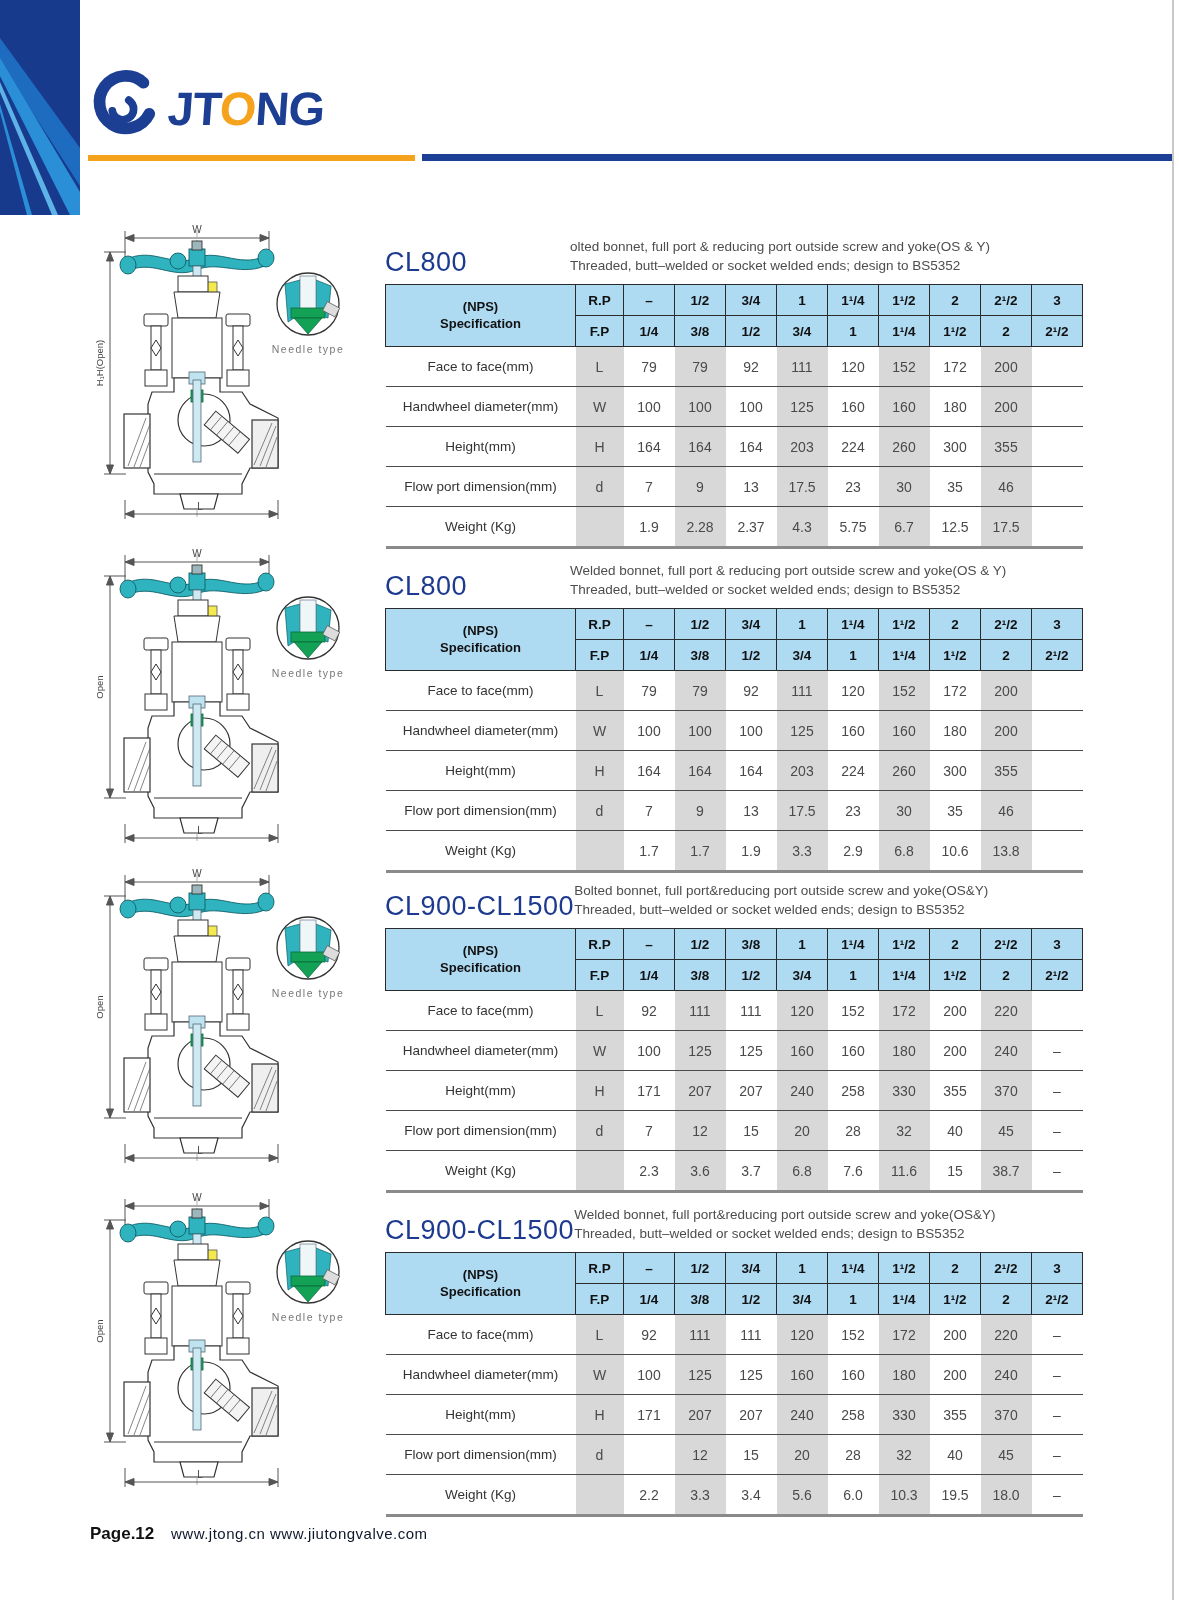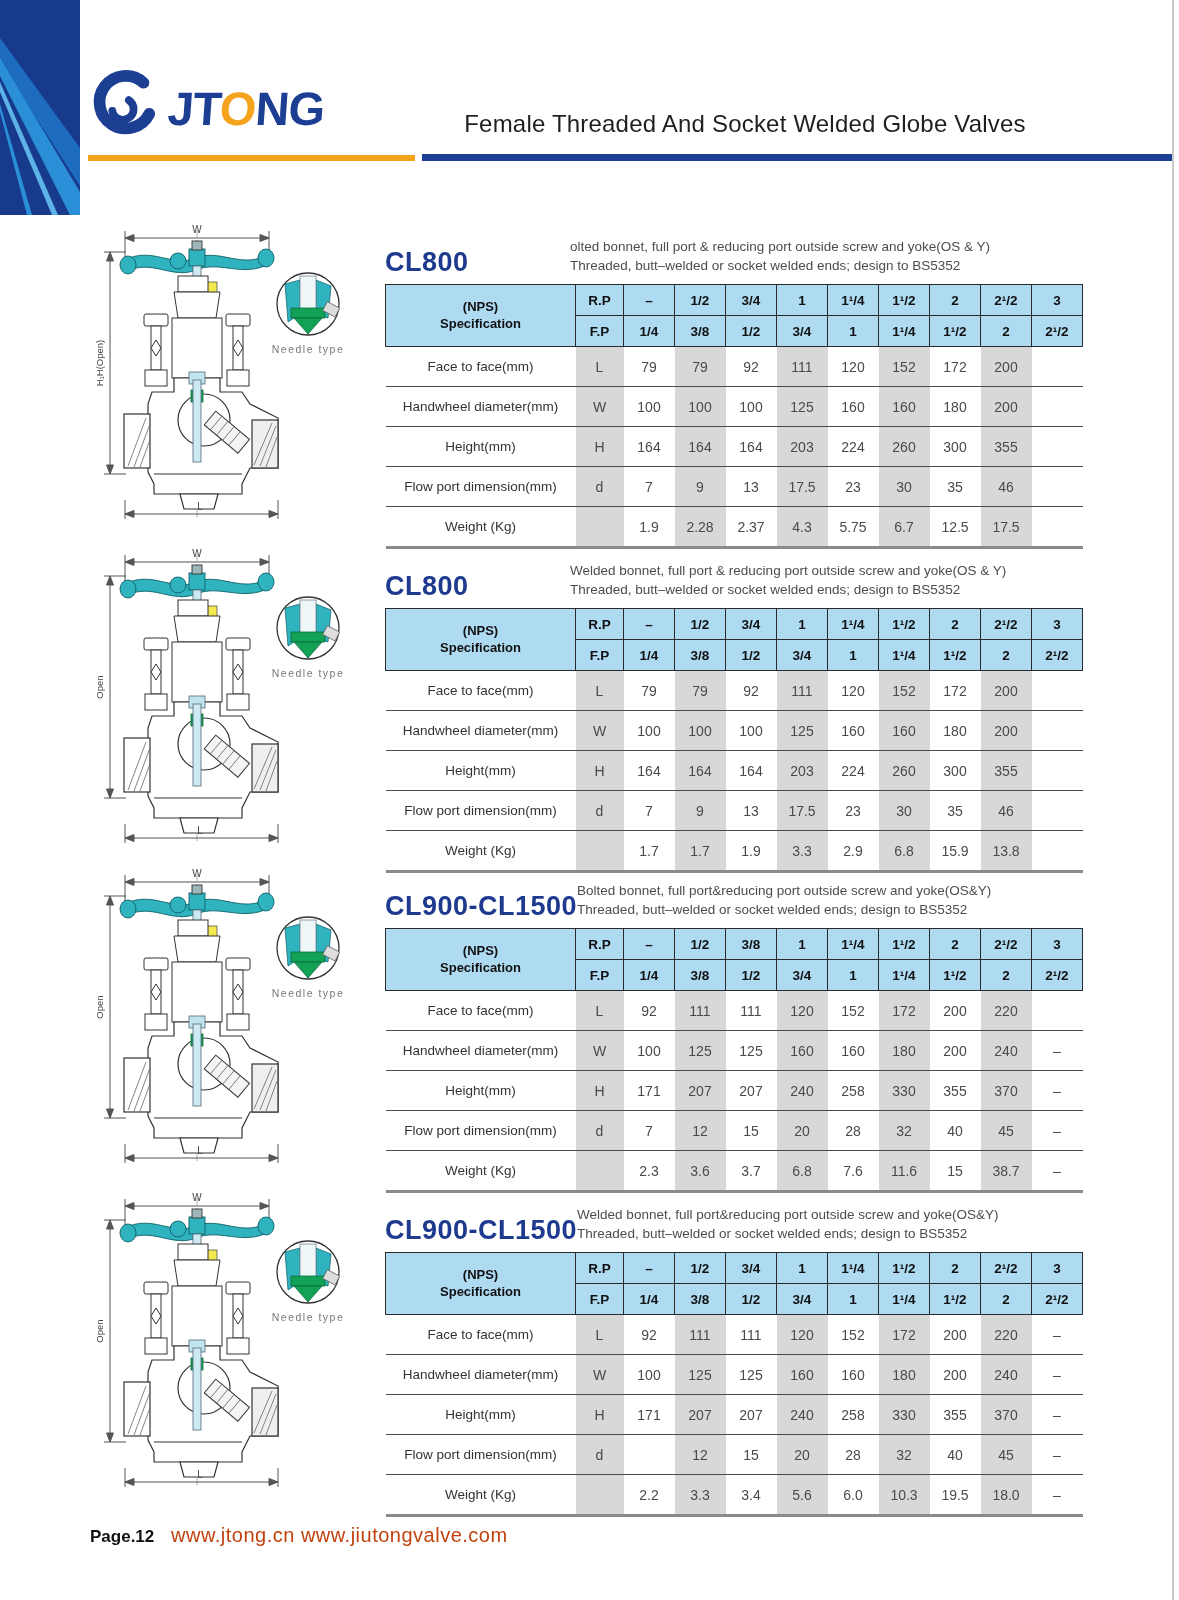--- a/index.html
+++ b/index.html
@@ -15,36 +15,36 @@
   .logo-text .o{color:#f5a21d;}
   .doc-title{position:absolute;left:420px;top:110px;width:650px;text-align:center;
              font-size:24px;color:#1f1f1f;letter-spacing:0.2px;}
   .rule-orange{position:absolute;left:88px;top:155px;width:327px;height:6px;background:#f5a21d;}
   .rule-navy{position:absolute;left:422px;top:154px;width:752px;height:7px;background:#1c4096;}
   
   .valve-section{position:absolute;left:0;width:1179px;height:316px;}
   .diagram-wrap{position:absolute;left:92px;top:0;}
   .tableblock{position:absolute;left:385px;top:6px;width:697px;}
   .titlerow{display:flex;align-items:flex-end;min-height:50px;margin-bottom:6px;}
-  .model{margin:0;font-size:27px;font-weight:700;color:#1d3a8f;letter-spacing:0.5px;white-space:nowrap;}
+  .model{margin:0;font-size:27px;font-weight:400;color:#1d3a8f;letter-spacing:0.5px;white-space:nowrap;}
   .desc{margin:0 0 2px auto;width:512px;font-size:13.5px;line-height:1.45;color:#4d4d4d;text-align:left;}
   
   table.spec{border-collapse:collapse;width:697px;table-layout:fixed;}
   table.spec th{background:#aedaf2;border:1.3px solid #2b2b2b;height:30px;
                 font-size:13.5px;font-weight:bold;color:#111;text-align:center;padding:0;}
   table.spec th.spec-head{font-size:13px;line-height:1.3;margin-left:10px;}
   table.spec tbody td{height:39px;text-align:center;font-size:14px;color:#4a4a4a;
                       border-top:1.5px solid #4a4a4a;padding:0;}
   table.spec tbody tr:last-child td{border-bottom:3px solid #8a8a8a;}
   table.spec tbody td.lbl{font-size:13.5px;color:#333;}
   table.spec tbody td.shade{background:#d8d8d8;}
   
   .footer{position:absolute;left:90px;top:1524px;font-size:17px;}
   .footer .pg{font-weight:bold;color:#111;}
-  .footer .urls{color:#c2410c;font-size:20px;margin-left:12px;letter-spacing:0.5px;}
+  .footer .urls{color:#0f172a;font-size:15px;margin-left:12px;letter-spacing:0.5px;}
   svg text{font-family:"Liberation Sans",sans-serif;}
 </style>
 </head>
 <body>
 
 <div class="page">
 
   <svg class="corner" width="80" height="215" viewBox="0 0 80 215">
     <rect x="0" y="0" width="80" height="215" fill="#173a8c"></rect>
     <path d="M0,38 L80,148 L80,186 L0,62 Z" fill="#1d6cc0"></path>
@@ -54,21 +54,20 @@
   </svg>
 
   <div class="logo">
     <svg width="72" height="80" viewBox="0 0 74 80">
       <path d="M57,14 A27,27 0 1 0 63,46" fill="none" stroke="#1c3f94" stroke-width="12" stroke-linecap="round"></path>
       <path d="M42,32 a11,11 0 1 1 -17,11" fill="none" stroke="#1c3f94" stroke-width="8" stroke-linecap="round"></path>
     </svg>
     <div class="logo-text"><span>J</span><span>T</span><span class="o">O</span><span>N</span><span>G</span></div>
   </div>
 
-  <div class="doc-title">Female Threaded And Socket Welded Globe Valves</div>
   <div class="rule-orange"></div>
   <div class="rule-navy"></div>
 
   <div id="sections">
   <section class="valve-section" style="top: 222px;">
     <div class="diagram-wrap">
       <svg width="255" height="302" viewBox="0 0 255 302">
 
         <g stroke="#555" stroke-width="1" fill="#555">
           <line x1="33" y1="16" x2="177" y2="16"></line>
@@ -500,21 +499,21 @@
               </tr>
               <tr>
                 <td class="lbl">Weight (Kg)</td>
                 <td class="shade"></td>
                 <td>1.7</td>
                 <td class="shade">1.7</td>
                 <td>1.9</td>
                 <td class="shade">3.3</td>
                 <td>2.9</td>
                 <td class="shade">6.8</td>
-                <td>15.9</td>
+                <td>10.6</td>
                 <td class="shade">13.8</td>
                 <td></td>
               </tr>
             </tbody>
       </table>
     </div>
   </section>
 
   <section class="valve-section" style="top: 866px;">
     <div class="diagram-wrap">

